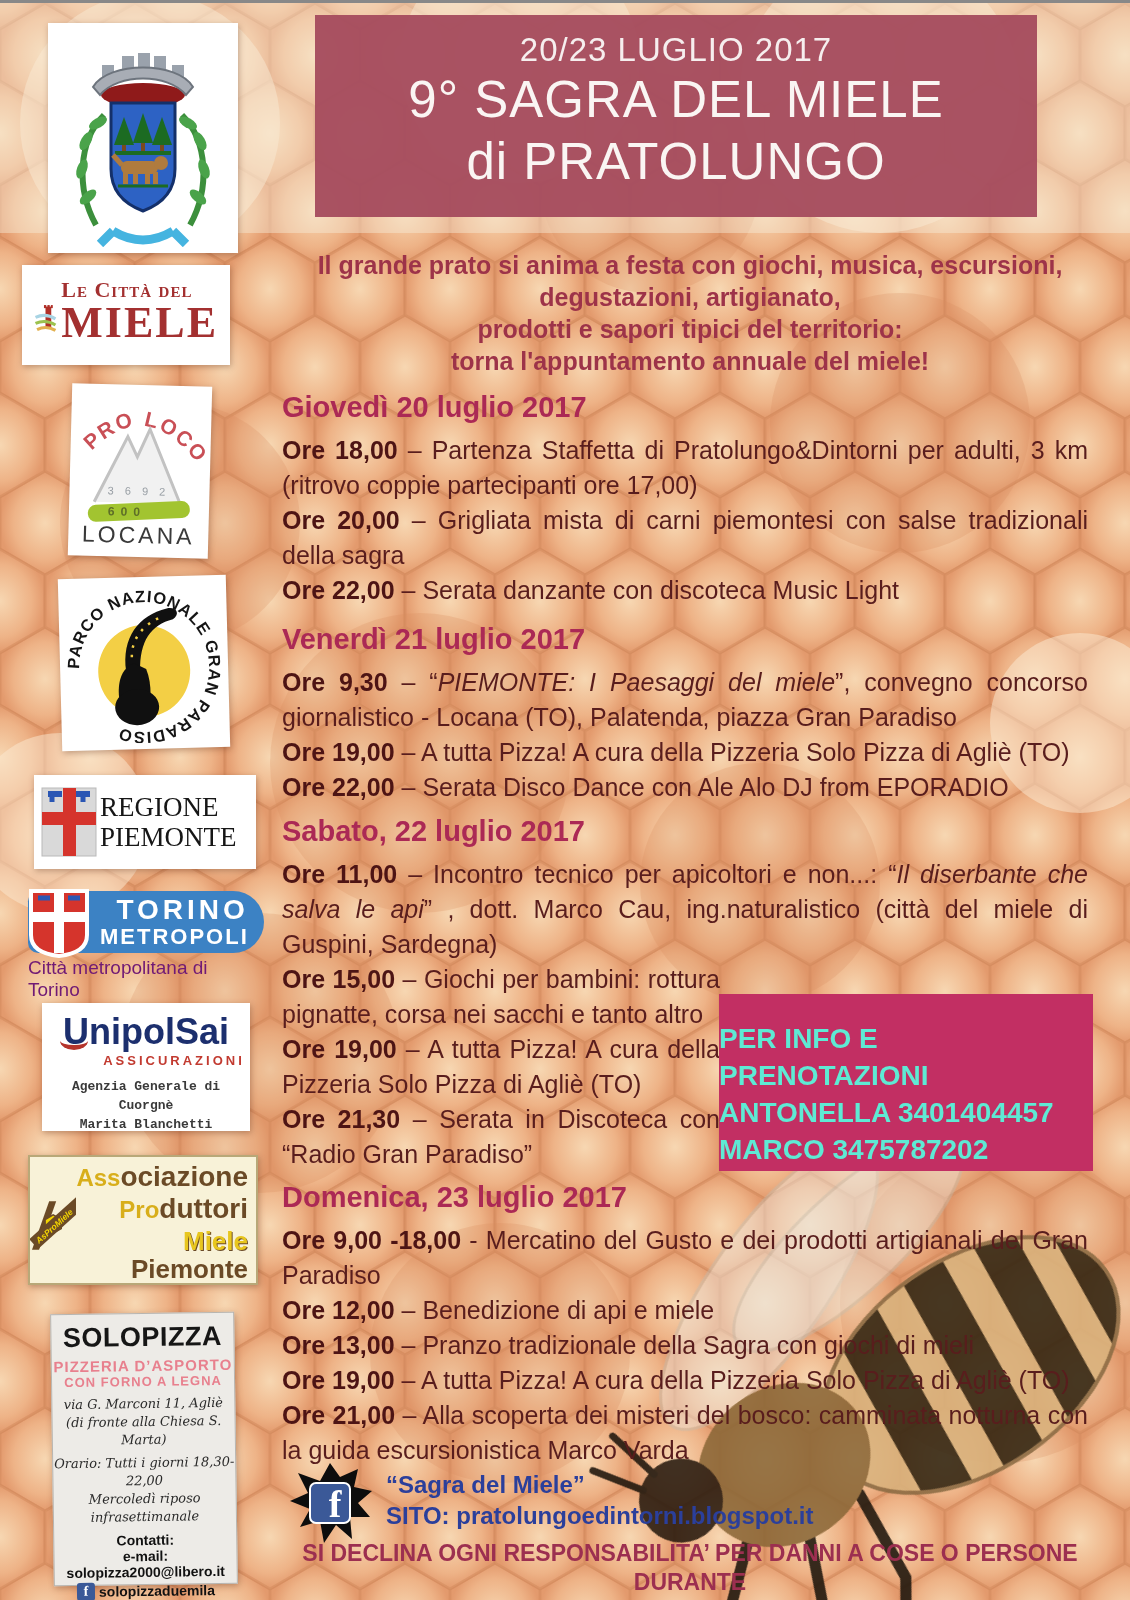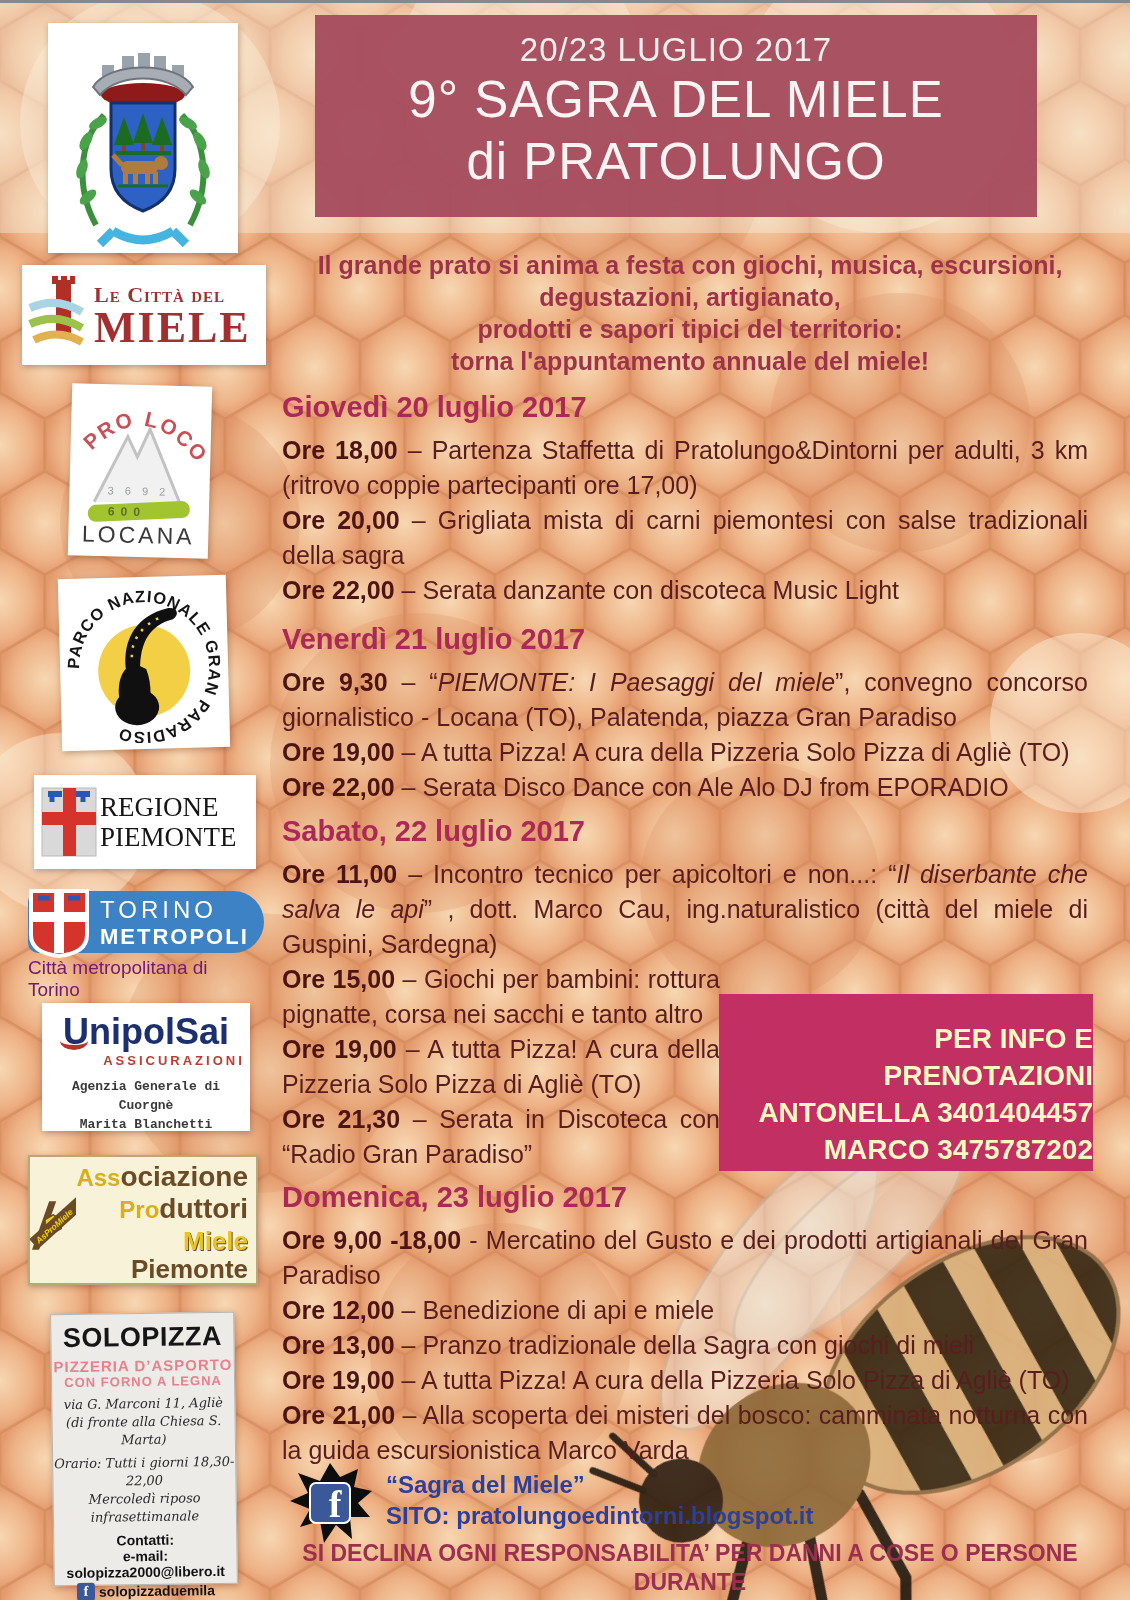--- a/index.html
+++ b/index.html
@@ -21,46 +21,46 @@
 
   
   .section { position:absolute; left:282px; width:806px; }
   .day-heading { font-size:29px; font-weight:bold; color:#ab2955; margin-bottom:9px; }
   .event { text-align:justify; font-size:25px; line-height:35px; color:#591d1d; }
   .event b { color:#4d1414; }
   .event i { font-style:italic; }
   .narrow { width:438px; }
 
   .info-box { position:absolute; left:719px; top:991px; width:374px; height:177px;
-              background:#c22f63; color:#fef9c3; text-align:right; font-weight:bold;
+              background:#c22f63; color:#5eead4; text-align:left; font-weight:bold;
               font-size:28px; line-height:37px; padding-top:26px; }
 
   
   .fb-wrap { position:absolute; left:288px; top:1458px; width:84px; height:84px; }
   .footer-links { position:absolute; left:386px; top:1466px; }
   .footer-links p { font-size:24px; font-weight:bold; color:#2b3f9b; line-height:31px; }
   .disclaimer { position:absolute; left:292px; top:1536px; width:796px; text-align:center;
                 font-size:23px; font-weight:bold; color:#9c2f50; line-height:29px; }
 
   
   .card { position:absolute; background:#fff; box-shadow:1px 2px 6px rgba(90,40,20,0.35); }
   .c-stemma { left:48px; top:20px; width:190px; height:230px; display:flex; align-items:center; justify-content:center; }
-  .c-miele { left:22px; top:262px; width:244px; height:100px; display:flex; align-items:center; padding:4px; }
+  .c-miele { left:22px; top:262px; width:208px; height:100px; display:flex; padding:12px; }
   .c-miele .mtext { font-family:"Liberation Serif", serif; color:#a33030; margin-left:2px; }
   .c-miele .msmall { font-variant:small-caps; font-weight:bold; font-size:22px; letter-spacing:1px; }
   .c-miele .mbig { font-size:44px; font-weight:bold; letter-spacing:2px; line-height:40px; }
   .c-proloco { left:70px; top:382px; width:140px; height:172px; transform:rotate(1.5deg); display:flex; align-items:center; justify-content:center; }
   .c-pngp { left:60px; top:574px; width:168px; height:172px; transform:rotate(-1.5deg); display:flex; align-items:center; justify-content:center; }
   .c-regione { left:34px; top:772px; width:222px; height:94px; display:flex; align-items:center; gap:0; padding:6px; }
   .c-regione .rtext { font-family:"Liberation Serif", serif; font-size:27px; line-height:30px; color:#161616; }
   .c-torino { left:28px; top:888px; width:236px; height:96px; background:none; box-shadow:none; }
   .t-pill { position:relative; width:236px; height:62px; background:#3c82c4; border-radius:12px 36px 36px 12px; }
   .t-shield { position:absolute; left:0px; top:-3px; }
   .t-text { position:absolute; left:72px; top:4px; color:#fff; }
-  .t-l1 { font-size:24px; font-weight:normal; letter-spacing:4px; line-height:30px; }
+  .t-l1 { font-size:28px; font-weight:bold; letter-spacing:4px; line-height:30px;text-align:right; }
   .t-l2 { font-size:22px; font-weight:bold; letter-spacing:2px; line-height:24px; }
   .t-sub { margin-top:4px; font-size:19px; font-weight:normal; color:#701a75; }
   .c-unipol { left:42px; top:1000px; width:208px; height:128px; text-align:center; padding-top:8px; }
   .u-name { font-size:36px; font-weight:bold; color:#1c2f6e; }
   .u-swash { position:relative; display:inline-block; }
   .u-swash::after { content:""; position:absolute; left:-3px; bottom:3px; width:28px; height:14px;
                     border-bottom:5px solid #b5342c; border-radius:50%; }
   .u-tag { font-size:13px; font-weight:bold; letter-spacing:3px; color:#c23a30; margin-left:56px; text-align:center; }
   .u-agency { margin-top:9px; font-family:"Liberation Mono", monospace; font-weight:bold; font-size:13px; color:#3a3a3a; line-height:19px; }
   .c-aspro { left:28px; top:1152px; width:230px; height:130px; background:#f8f2d8; border:2px solid #b8a878; display:flex; }

